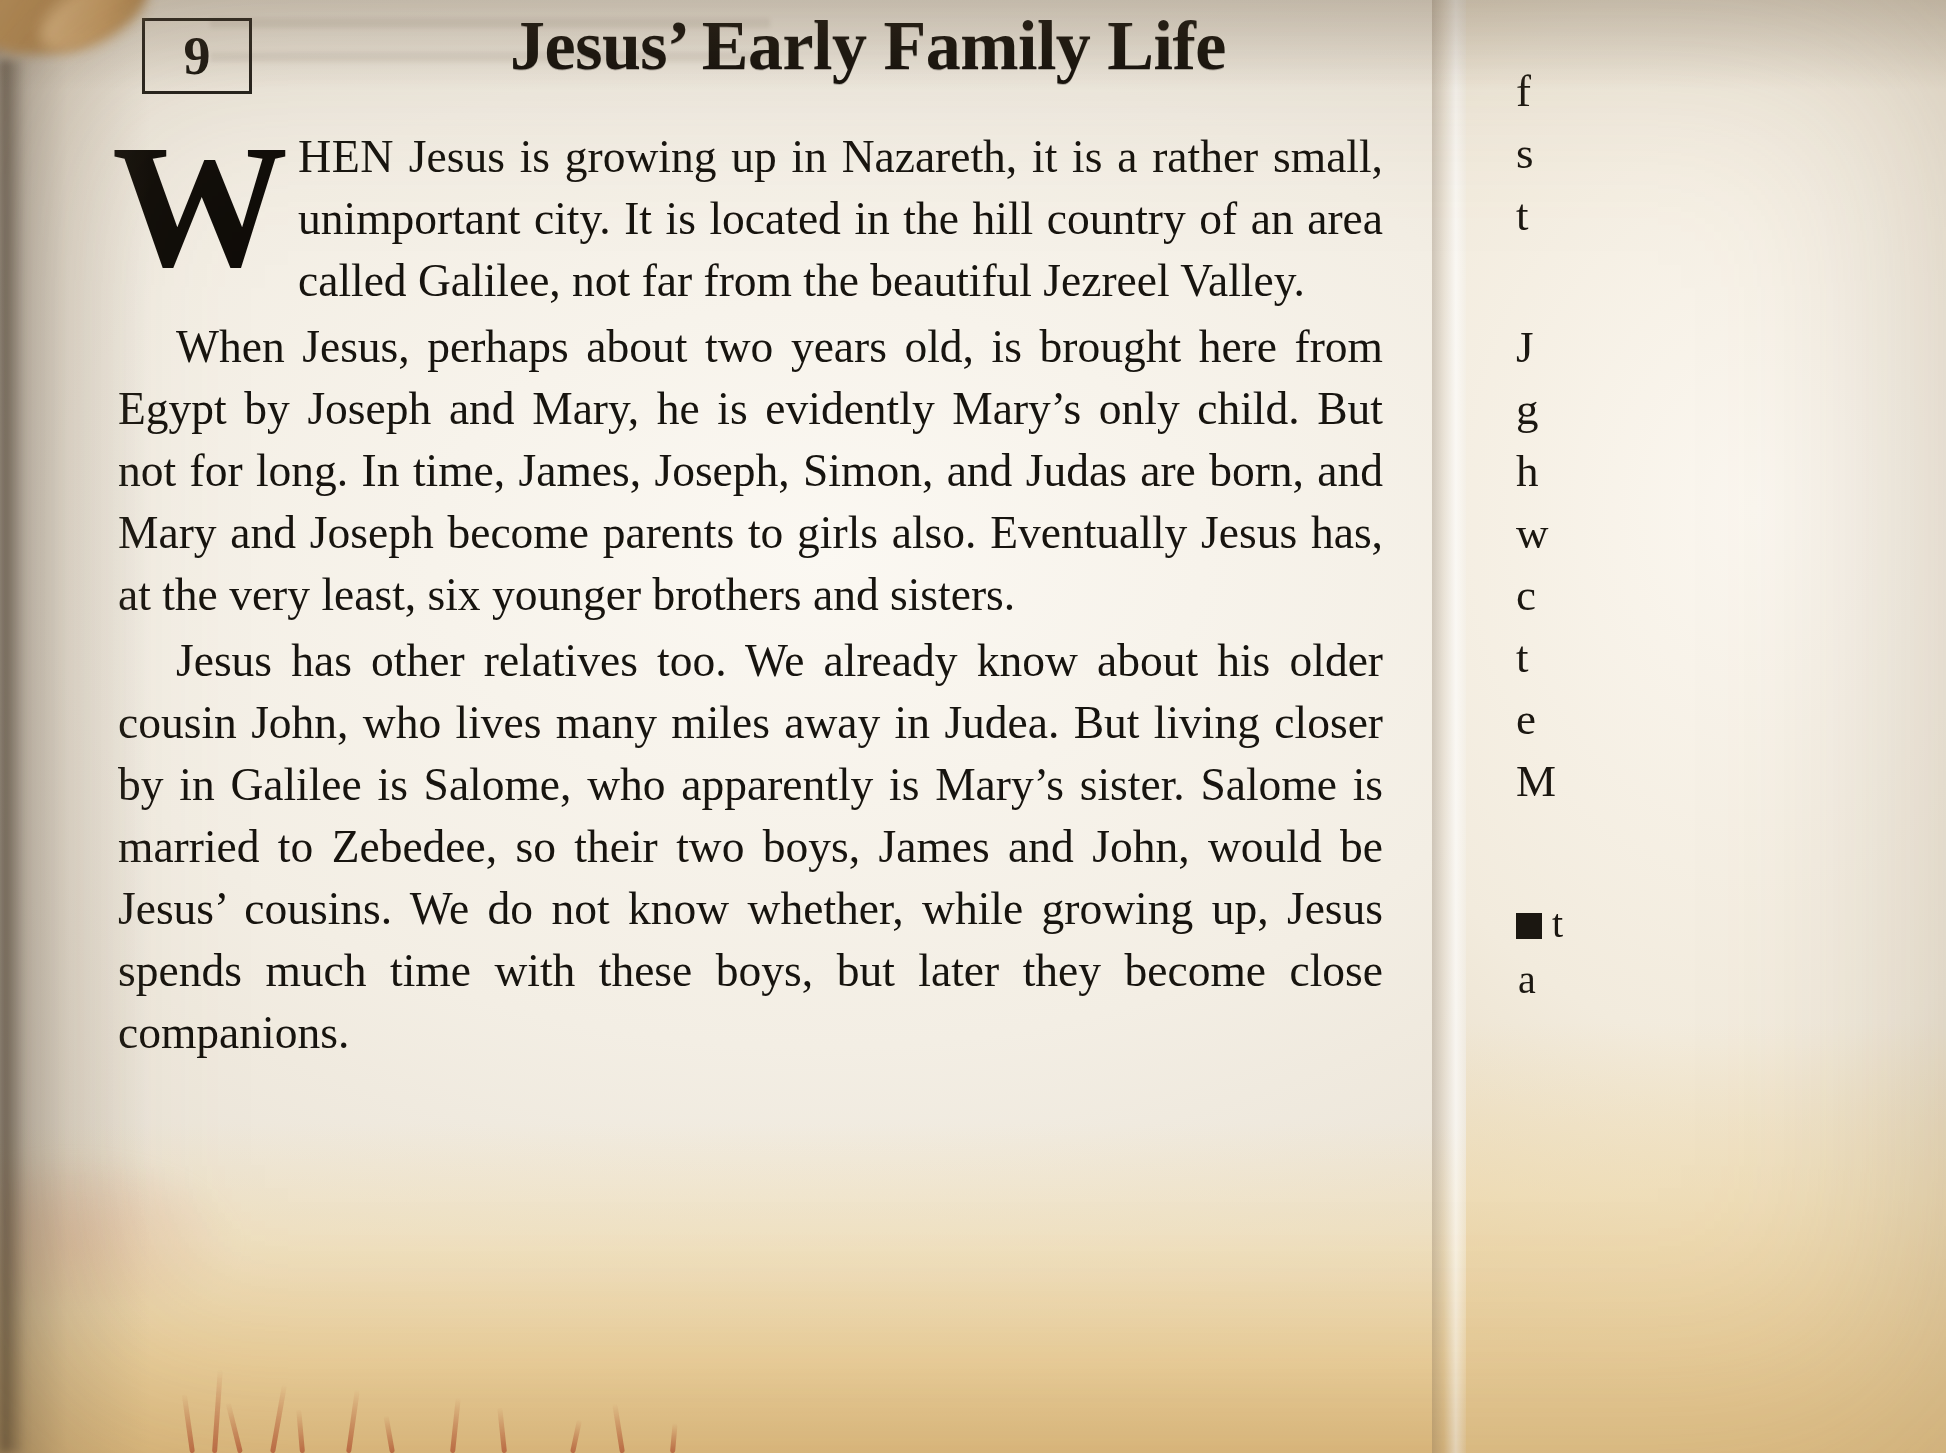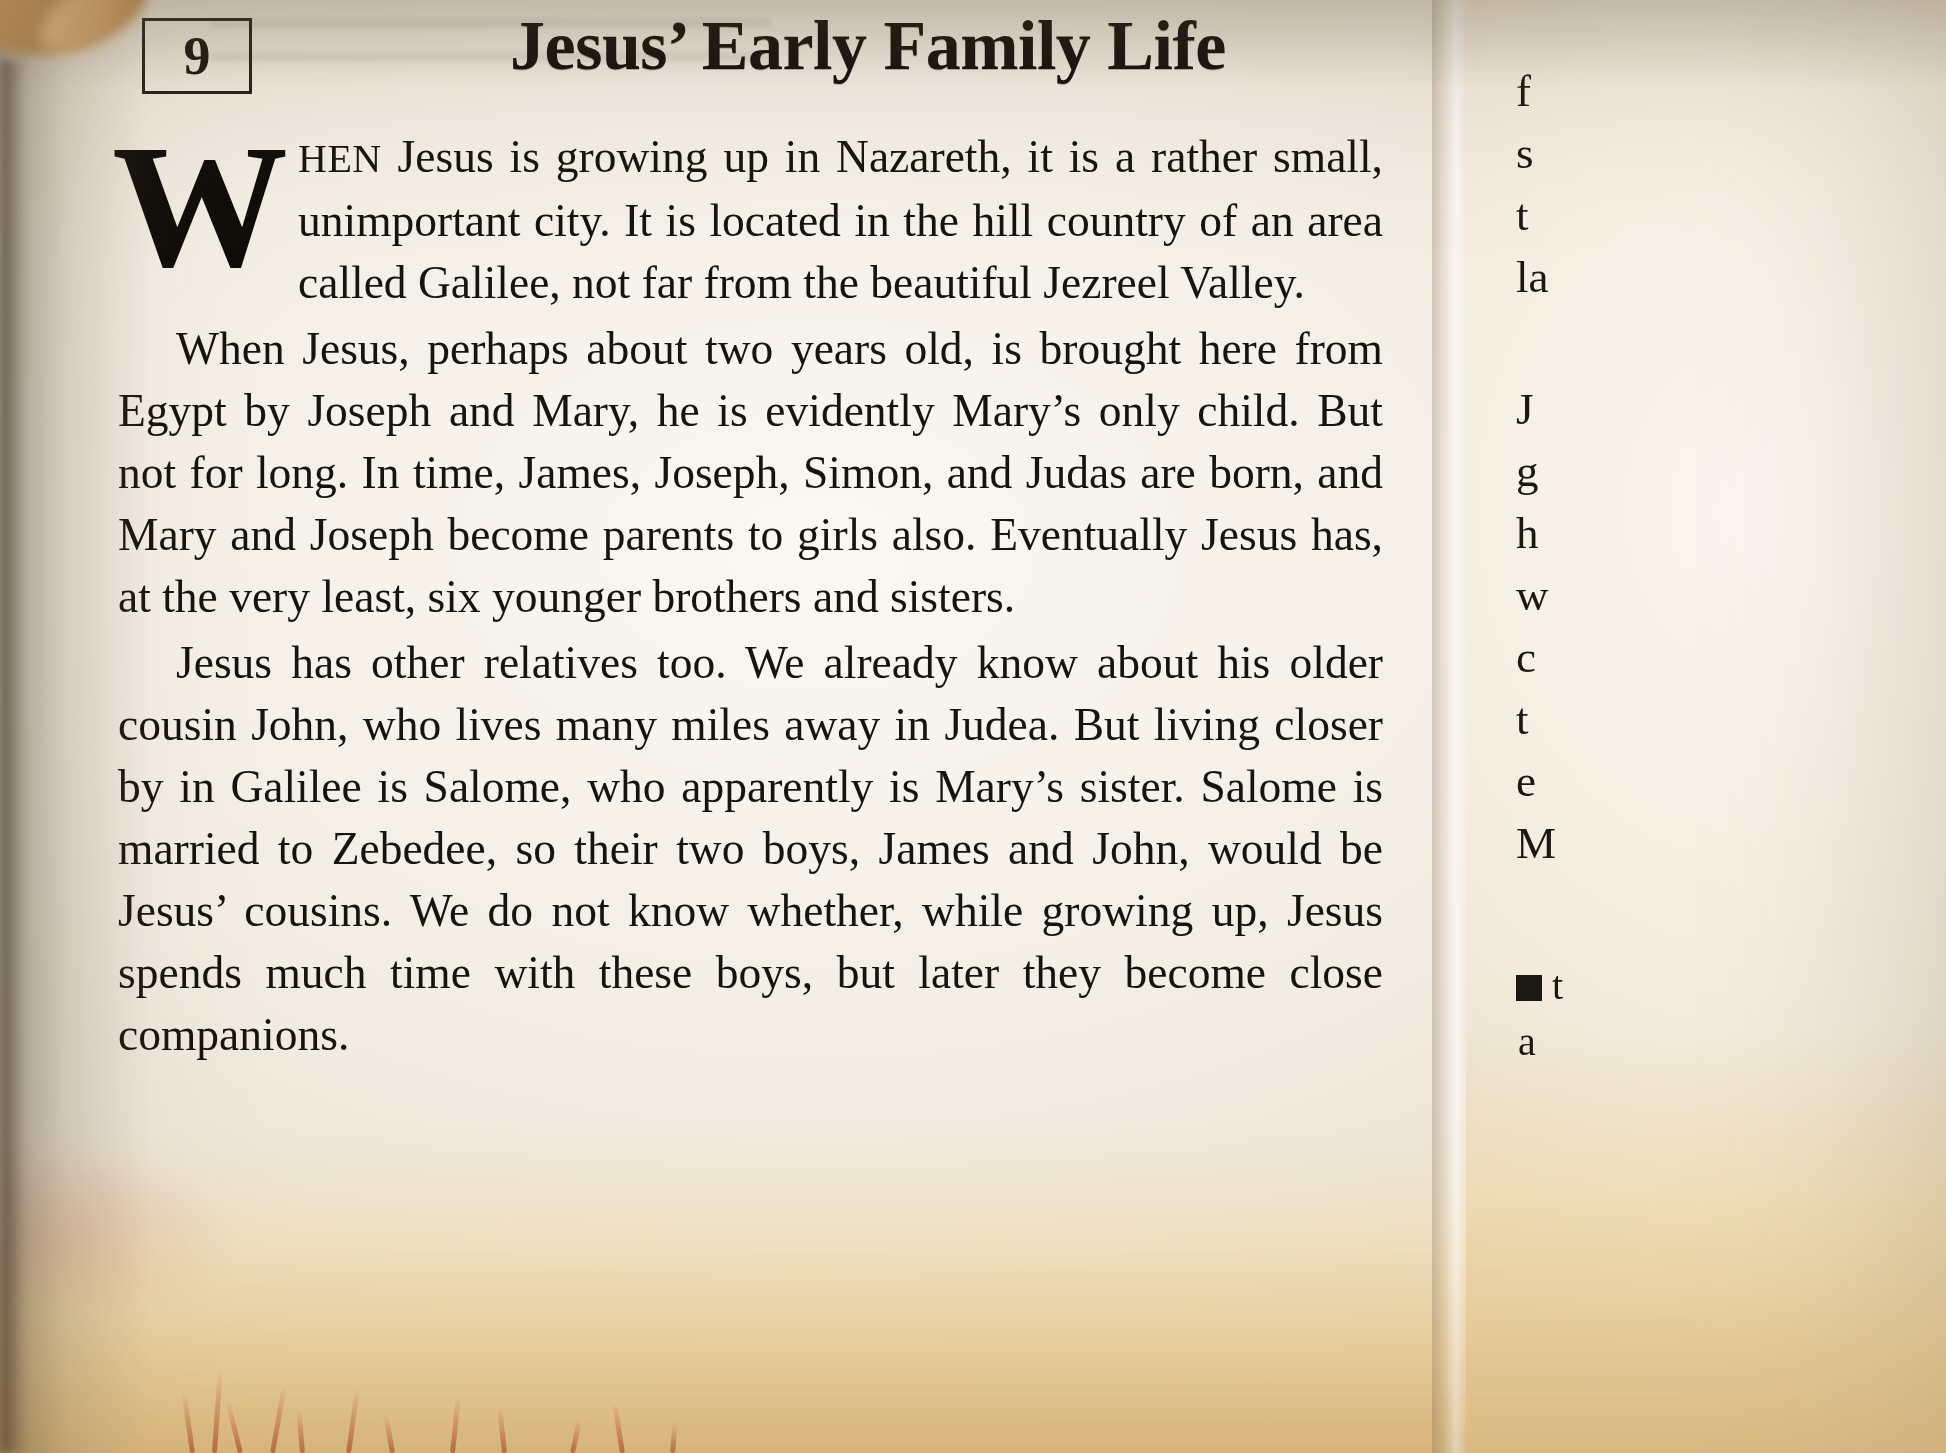--- a/index.html
+++ b/index.html
@@ -188,21 +188,21 @@
   }
   .dropcap {
     float: left;
     font-size: 176px;
     line-height: 0.80;
     font-weight: 700;
     margin: 10px 10px 0 -6px;
     color: #100d09;
   }
   .smallcaps {
-    font-size: 40px;
+    font-size: 46px;
     letter-spacing: 0.5px;
   }
 
   
   .right-col {
     position: absolute;
     left: 1516px;
     top: 60px;
     width: 430px;
     font-size: 45px;
@@ -279,21 +279,20 @@
 
   <div class="gutter"></div>
   <div class="right-page">
     <div class="warm2"></div>
   </div>
 
   <div class="right-col">
     <p class="frag">f</p>
     <p class="frag">s</p>
     <p class="frag">t</p>
-    <p class="frag">la</p>
     <div class="rc-gap"></div>
     <p class="frag">J</p>
     <p class="frag">g</p>
     <p class="frag">h</p>
     <p class="frag">w</p>
     <p class="frag">c</p>
     <p class="frag">t</p>
     <p class="frag">e</p>
     <p class="frag">M</p>
     <div class="bullet-row">

